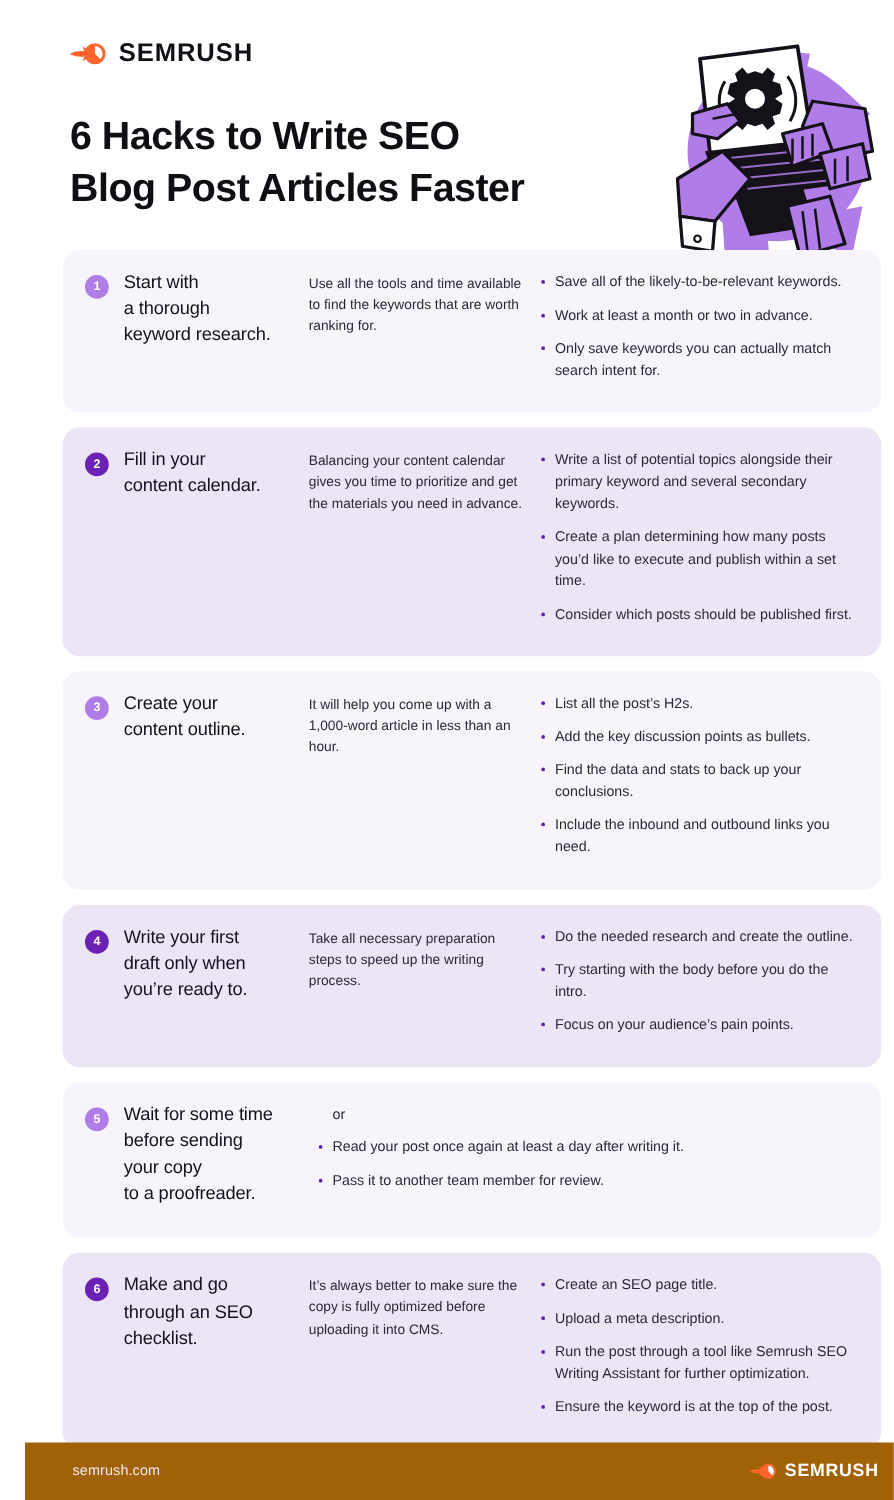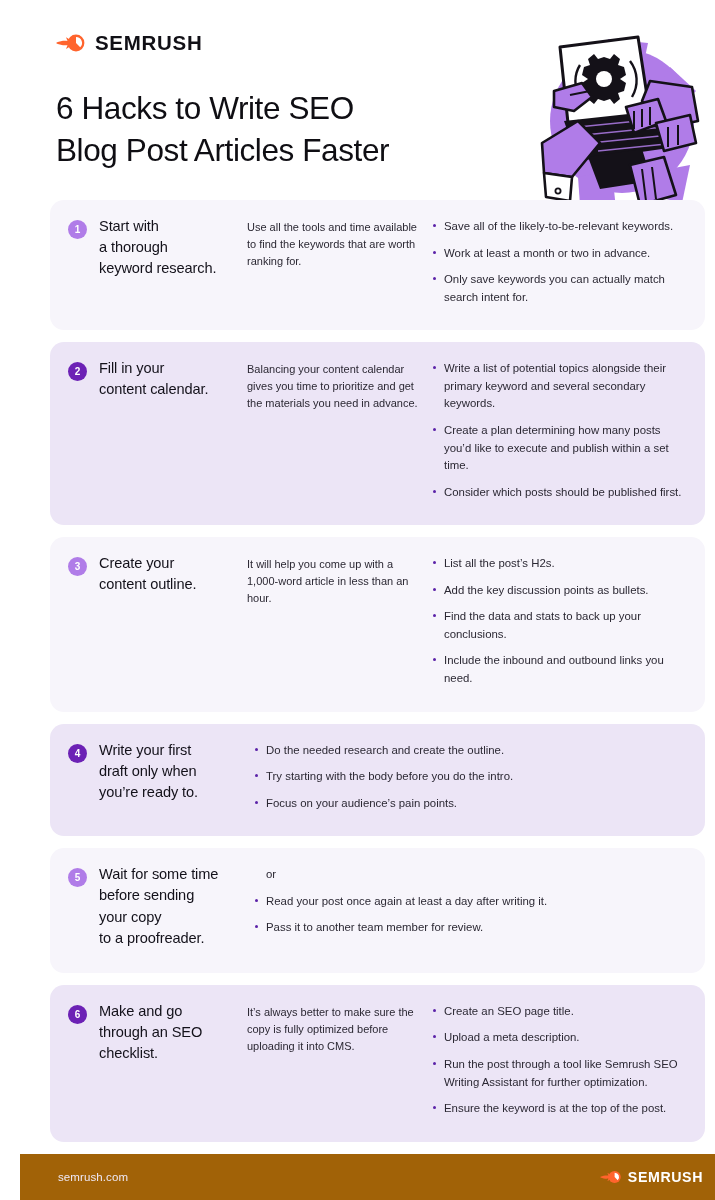--- a/index.html
+++ b/index.html
@@ -41,21 +41,21 @@
     font-weight: 700;
     letter-spacing: 0.7px;
     color: #111016;
   }
 
   .headline {
     margin-top: 32px;
     font-family: "Liberation Sans", sans-serif;
     font-size: 31.5px;
     line-height: 1.33;
-    font-weight: 400;
+    font-weight: 700;
     letter-spacing: -0.4px;
     color: #0f0e13;
     max-width: 470px;
   }
   .headline .hl-line { display: block; }
 
   .hero-illustration {
     position: absolute;
     top: 25px;
     right: 25px;
@@ -290,20 +290,21 @@
           <div class="bullet">Include the inbound and outbound links you need.</div>
         </div>
       </div>
       <div class="step-card tint-dark">
         <div class="step-badge badge-dark">4</div>
         <div class="col-title">
           <span style="display: block;">Write your first</span>
           <span style="display: block;">draft only when</span>
           <span style="display: block;">you’re ready to.</span>
         </div>
+        <div class="col-desc">Take all necessary preparation steps to speed up the writing process.</div>
         <div class="col-bullets">
           <div class="bullet">Do the needed research and create the outline.</div>
           <div class="bullet">Try starting with the body before you do the intro.</div>
           <div class="bullet">Focus on your audience’s pain points.</div>
         </div>
       </div>
       <div class="step-card tint-light">
         <div class="step-badge badge-light">5</div>
         <div class="col-title">
           <span style="display: block;">Wait for some time</span>

